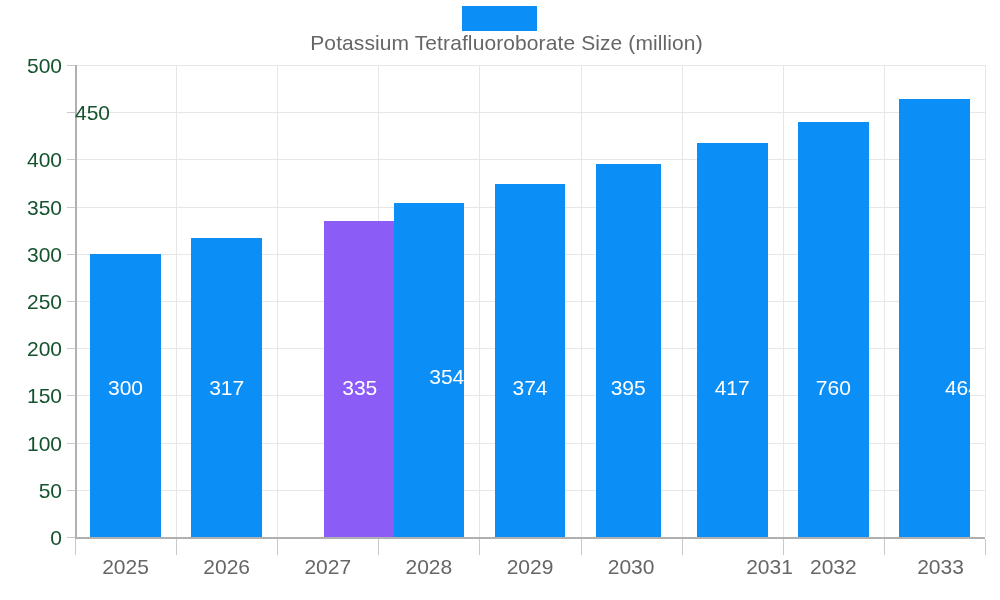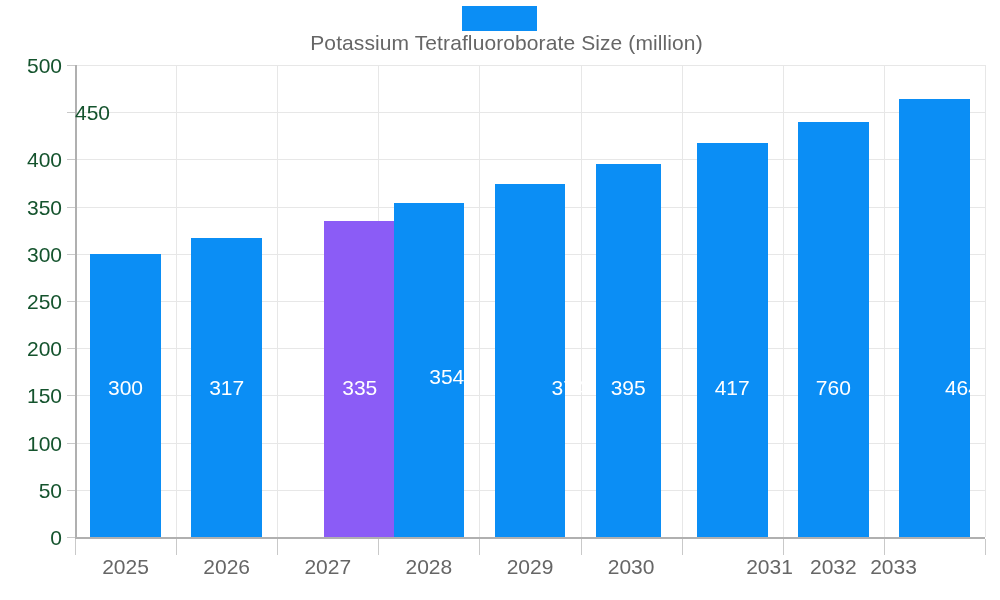--- a/index.html
+++ b/index.html
@@ -178,21 +178,21 @@
       <div class="bar" style="left: 116.278px; width: 70.7778px; height: 299.248px; background: rgb(11, 142, 245);">
         <span class="bar-value" style="top: 139.248px;">317</span>
       </div>
       <div class="bar" style="left: 217.389px; width: 70.7778px; height: 316.24px; background: #8b5cf6; margin-left: 32px;">
         <span class="bar-value" style="top: 156.24px;">335</span>
       </div>
       <div class="bar" style="left: 318.5px; width: 70.7778px; height: 334.176px; background: rgb(11, 142, 245);">
         <span class="bar-value" style="top: 163px; text-align: right;">354</span>
       </div>
       <div class="bar" style="left: 419.611px; width: 70.7778px; height: 353.056px; background: rgb(11, 142, 245);">
-        <span class="bar-value" style="top: 193.056px; padding-left: 39px;">374</span>
+        <span class="bar-value" style="top: 193.056px;">374</span>
       </div>
       <div class="bar" style="left: 520.722px; width: 65px; height: 372.88px; background: rgb(11, 142, 245);">
         <span class="bar-value" style="top: 212.88px;">395</span>
       </div>
       <div class="bar" style="left: 621.833px; width: 70.7778px; height: 393.648px; background: rgb(11, 142, 245);">
         <span class="bar-value" style="top: 233.648px;">417</span>
       </div>
       <div class="bar" style="left: 722.944px; width: 70.7778px; height: 415.36px; background: rgb(11, 142, 245);">
         <span class="bar-value" style="top: 255.36px;">760</span>
       </div>
@@ -238,16 +238,16 @@
       <div class="xtick" style="left: 883.889px; top: 539px;"></div>
       <div class="xtick" style="left: 985px; top: 539px;"></div>
       <div class="xlabel-wrap" style="left: 75px; width: 101.111px;">2025</div>
       <div class="xlabel-wrap" style="left: 176.111px; width: 101.111px;">2026</div>
       <div class="xlabel-wrap" style="left: 277.222px; width: 101.111px;">2027</div>
       <div class="xlabel-wrap" style="left: 378.333px; width: 101.111px;">2028</div>
       <div class="xlabel-wrap" style="left: 479.444px; width: 101.111px;">2029</div>
       <div class="xlabel-wrap" style="left: 580.556px; width: 101.111px;">2030</div>
       <div class="xlabel-wrap" style="left: 719px; width: 101.111px;">2031</div>
       <div class="xlabel-wrap" style="left: 782.778px; width: 101.111px;">2032</div>
-      <div class="xlabel-wrap" style="left: 843px; width: 101.111px;">2033</div>
+      <div class="xlabel-wrap" style="left: 890px; width: 101.111px;">2033</div>
     </div>
 
 </div>
 
 </body></html>

